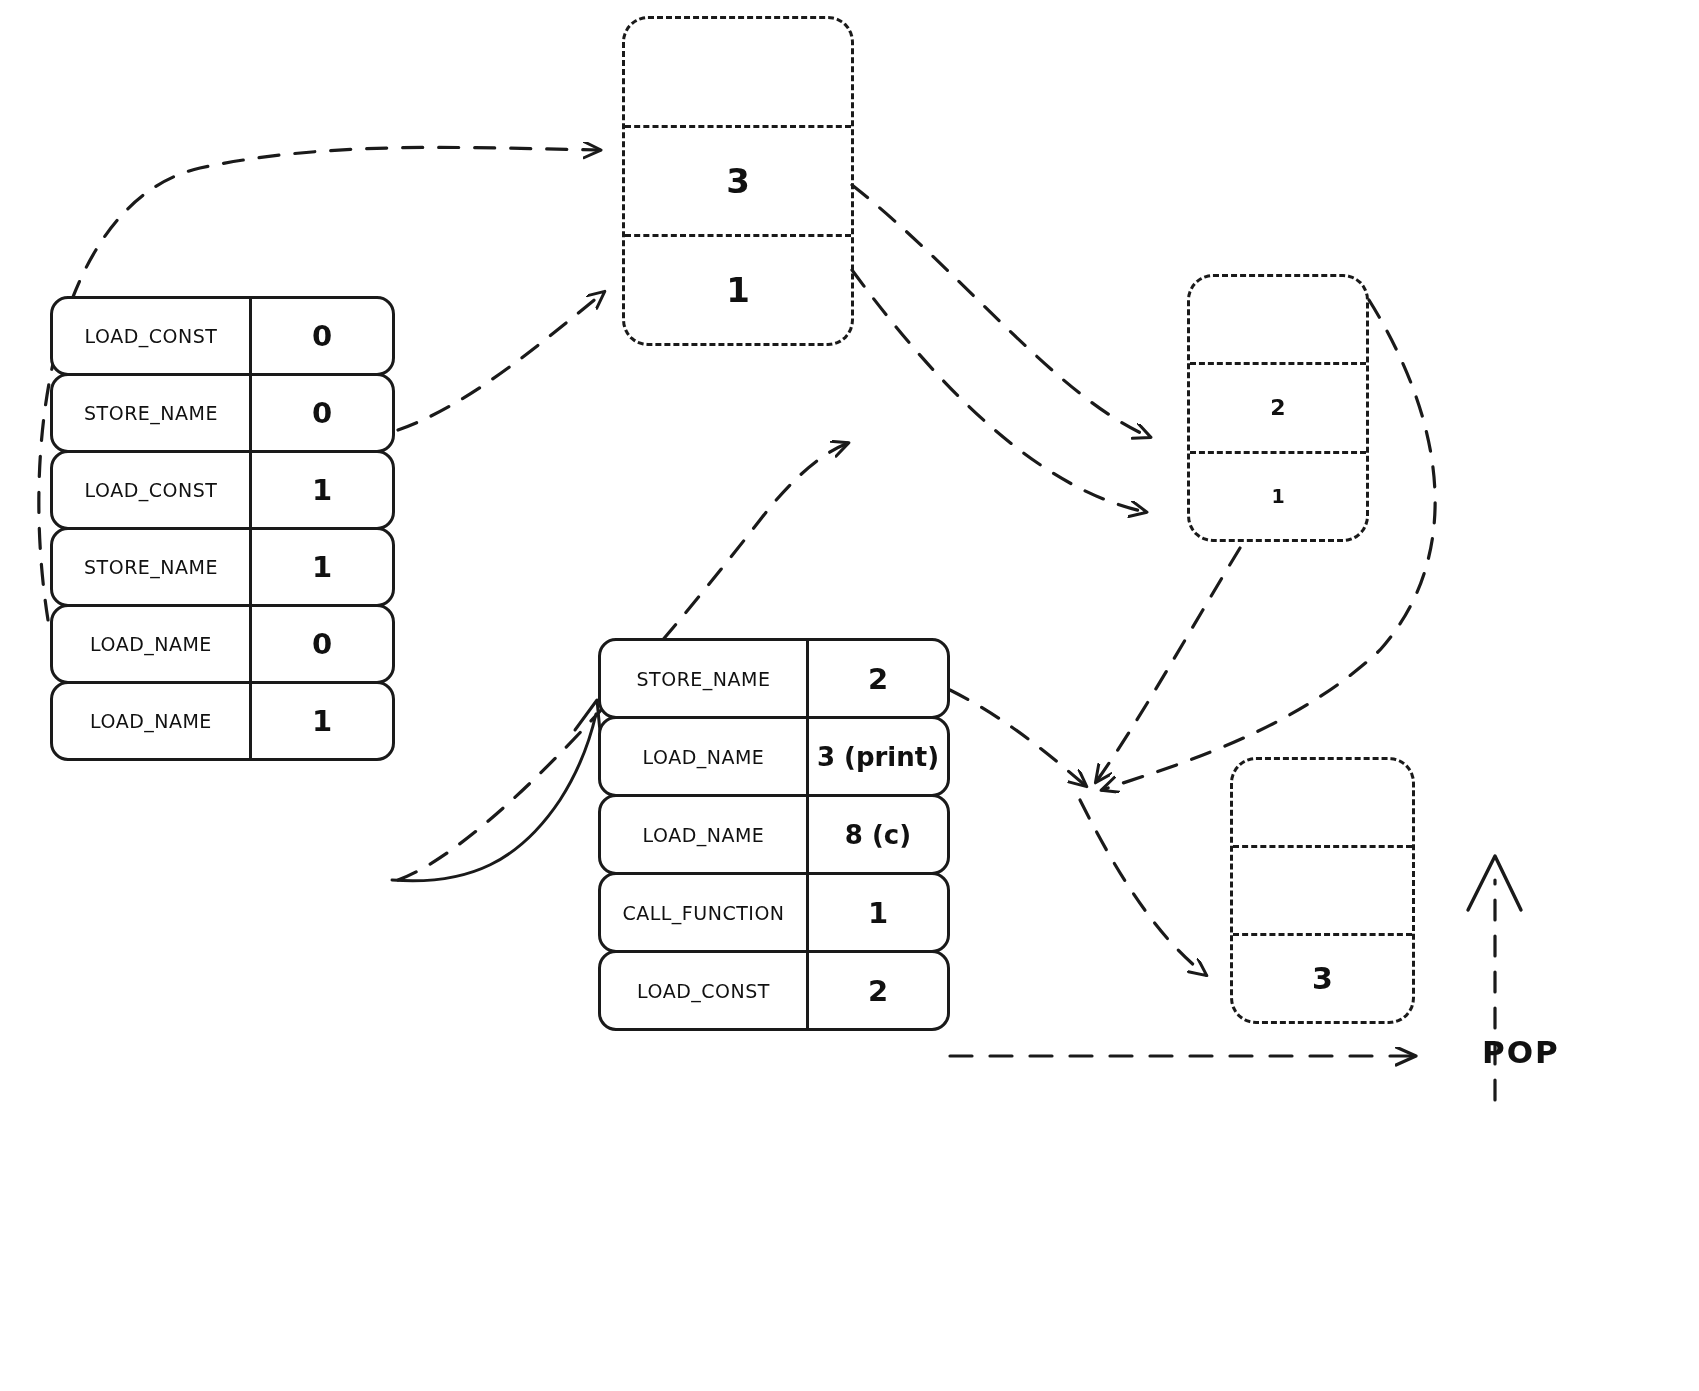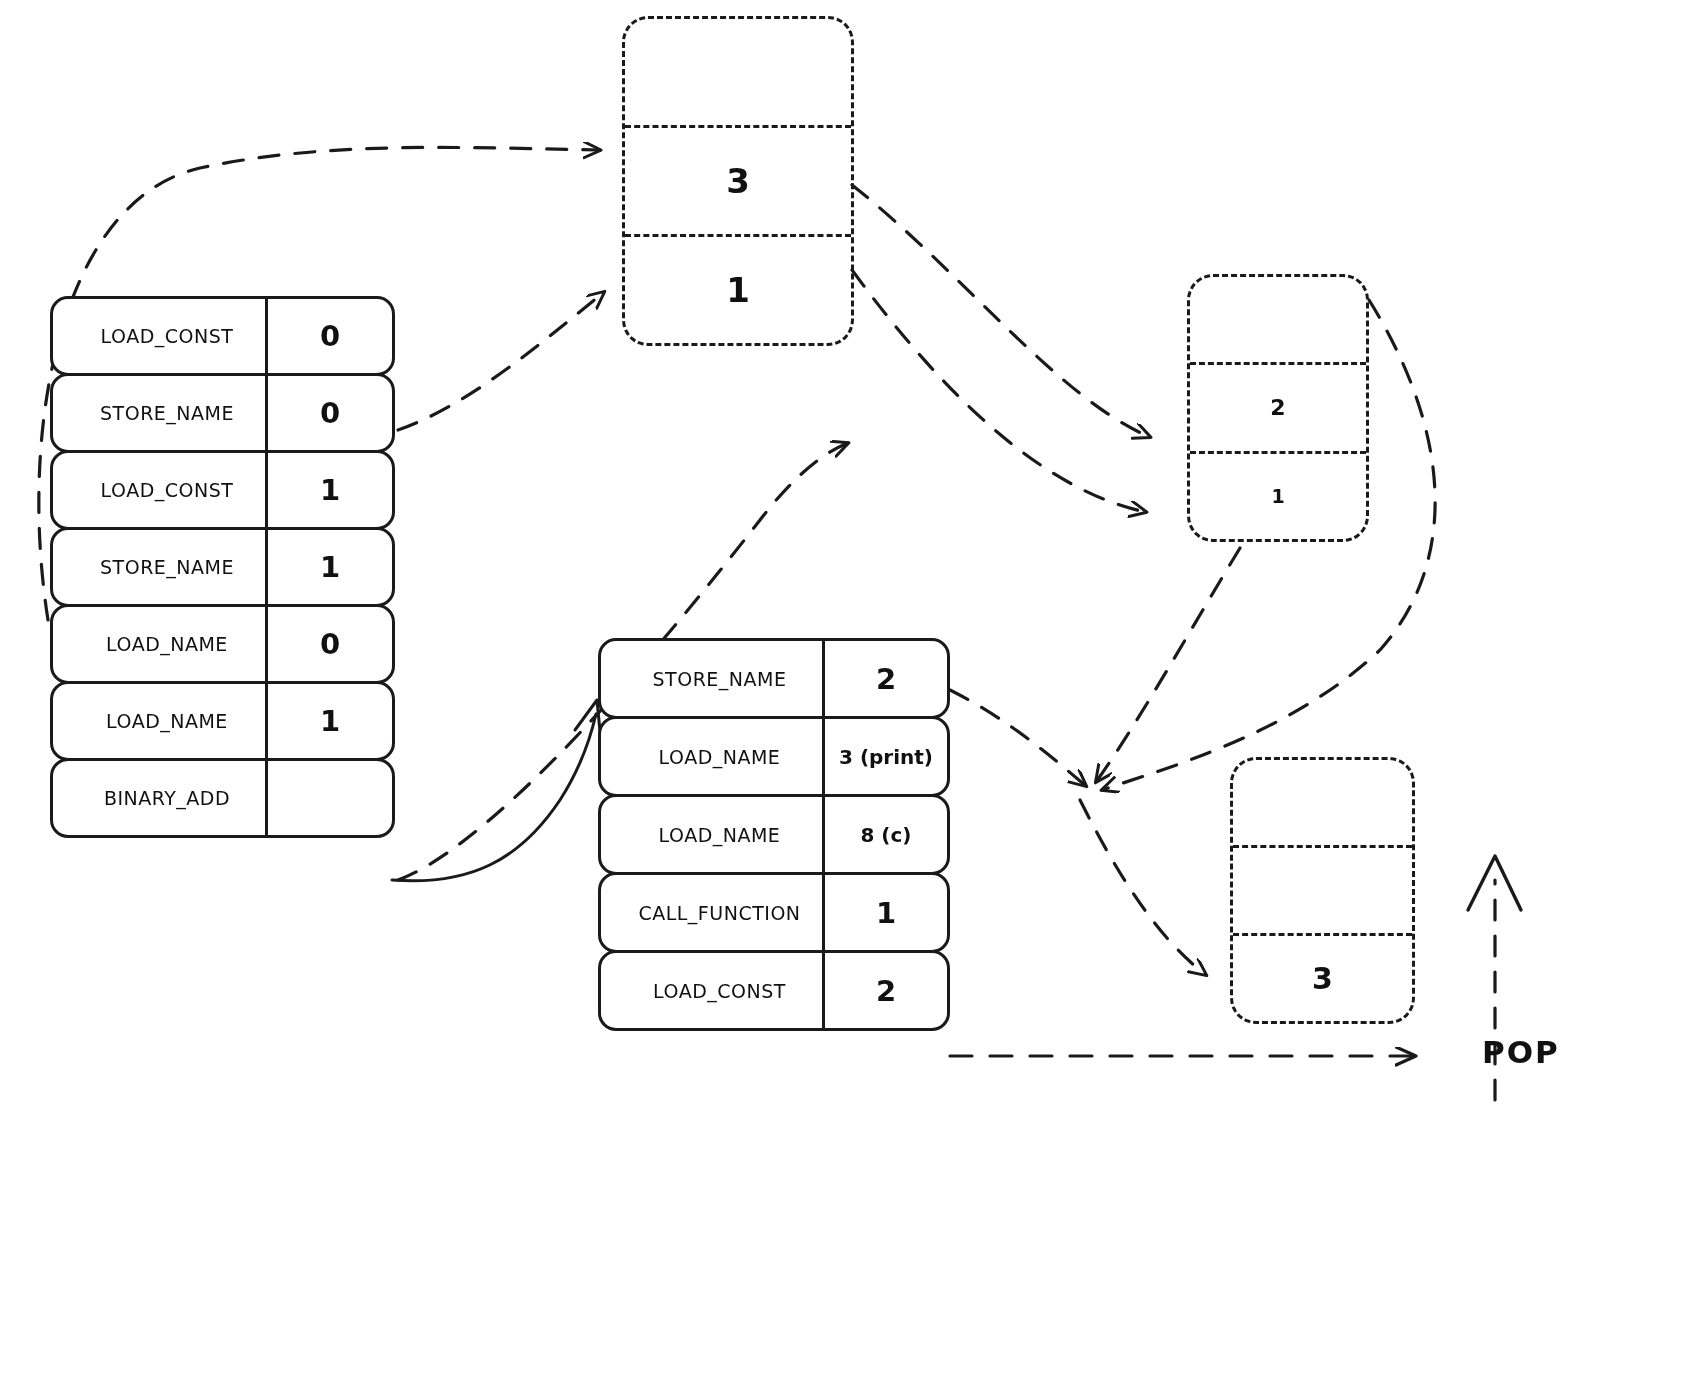--- a/index.html
+++ b/index.html
@@ -37,37 +37,36 @@
     align-items: center;
     margin-bottom: -3px;
   }
   .instr-op {
     flex: 0 0 auto;
     text-align: center;
     font-family: "DejaVu Sans", sans-serif;
     letter-spacing: 0.5px;
     color: #111;
     font-size: 19px;
-    padding-left: 16px;
   }
   .instr-sep {
     width: 0;
     border-left: 3px solid #1a1a1a;
     align-self: stretch;
     margin: 0;
   }
   .instr-arg {
     flex: 1 1 auto;
     text-align: center;
     font-size: 29px;
     font-weight: 700;
     color: #111;
     font-family: "DejaVu Sans", sans-serif;
   }
-  .instr-arg.small { font-size: 20px; font-weight: 700; }
+  .instr-arg.small { font-size: 26px; font-weight: 700; }
 
   
   #left-stack { left: 50px; top: 296px; width: 345px; }
   #left-stack .instr-row { height: 80px; }
   #left-stack .instr-op { width: 196px; }
   #left-stack .instr-arg { width: 146px; }
 
   
   #mid-stack { left: 598px; top: 638px; width: 352px; }
   #mid-stack .instr-row { height: 81px; }
@@ -189,25 +188,20 @@
     <div class="instr-row">
       <div class="instr-op">LOAD_NAME</div>
       <div class="instr-sep"></div>
       <div class="instr-arg">0</div>
     </div>
     <div class="instr-row">
       <div class="instr-op">LOAD_NAME</div>
       <div class="instr-sep"></div>
       <div class="instr-arg">1</div>
     </div>
-    <div class="instr-row">
-      <div class="instr-op">BINARY_ADD</div>
-      <div class="instr-sep"></div>
-      <div class="instr-arg"></div>
-    </div>
   </div>
 
   <div id="mid-stack" class="instr-stack">
     <div class="instr-row">
       <div class="instr-op">STORE_NAME</div>
       <div class="instr-sep"></div>
       <div class="instr-arg">2</div>
     </div>
     <div class="instr-row">
       <div class="instr-op">LOAD_NAME</div>

